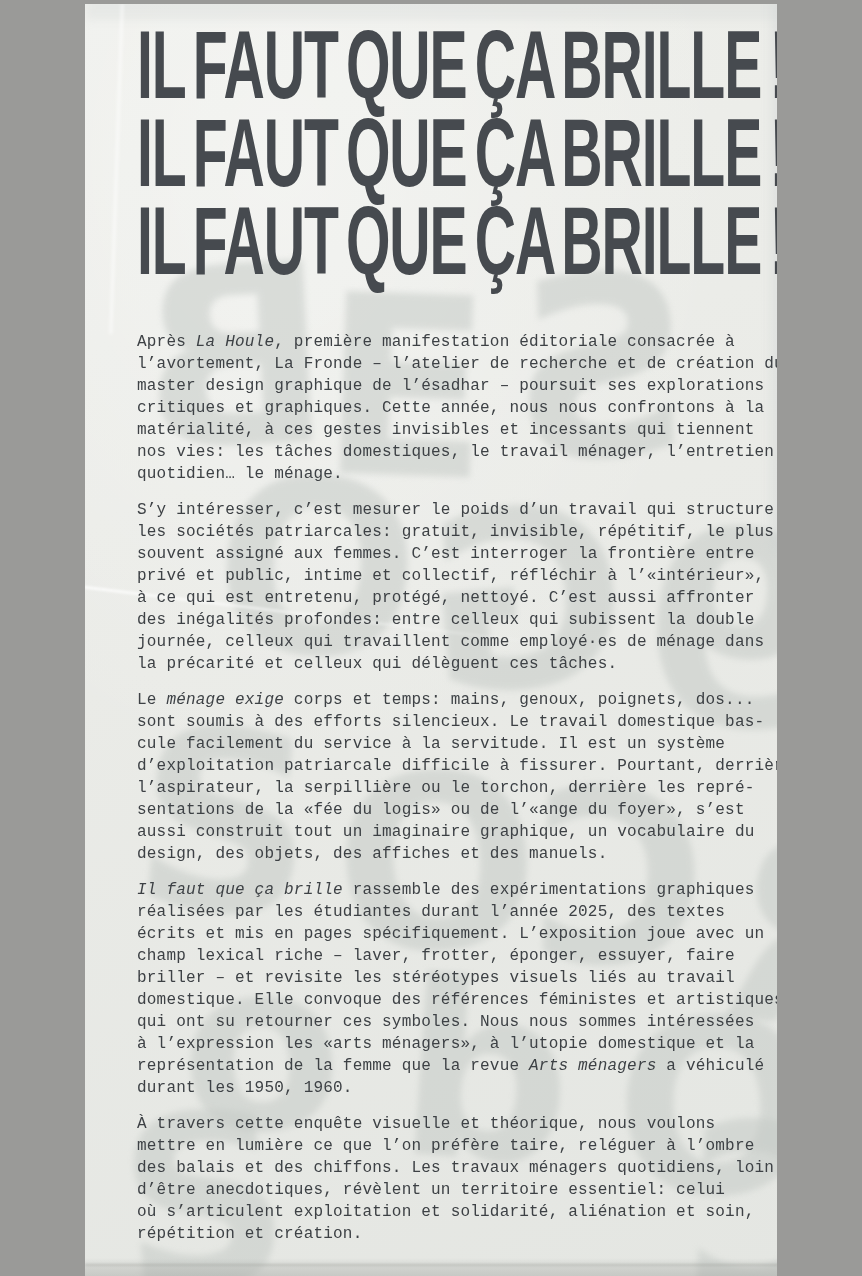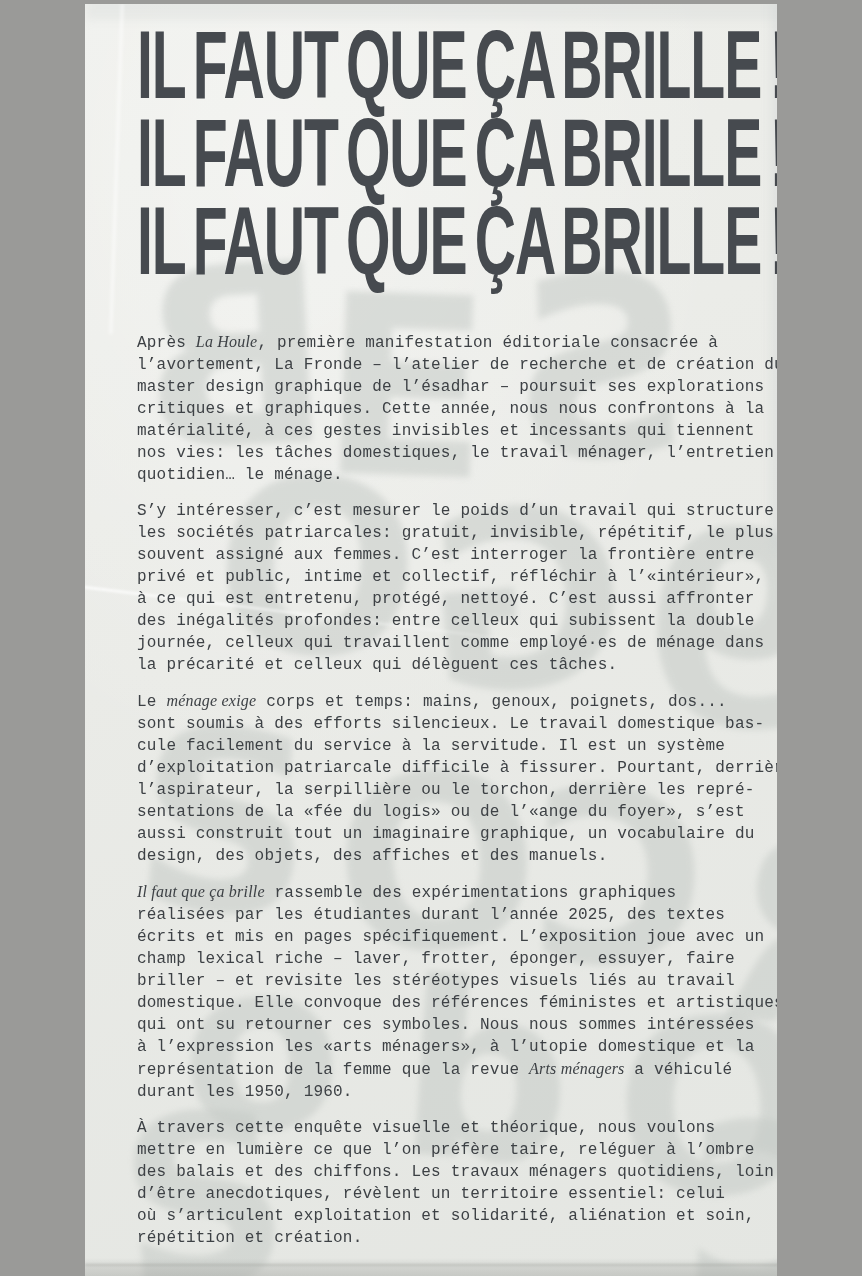--- a/index.html
+++ b/index.html
@@ -84,21 +84,21 @@
   }
 
   .body-text{
     margin-top:50px;
     width:700px;
     font-size:16px;line-height:22px;
     letter-spacing:.2px;
     color:var(--body-ink);
   }
   .body-text p{margin:0 0 14px 0;}
-  .body-text em{font-style:italic;font-family:Liberation Serif, serif;}
+  .body-text em{font-style:italic;}
 </style>
 </head>
 <body>
 
 <div class="page">
 
   <div class="watermark">
       <span class="ghost" style="left: 55px; top: 255px; font-size: 250px; transform: rotate(-3deg) scaleX(-1);">B</span>
       <span class="ghost" style="left: 235px; top: 285px; font-size: 250px; transform: rotate(2deg);">E</span>
       <span class="ghost" style="left: 425px; top: 265px; font-size: 250px; transform: rotate(-2deg) scaleX(-1);">S</span>

